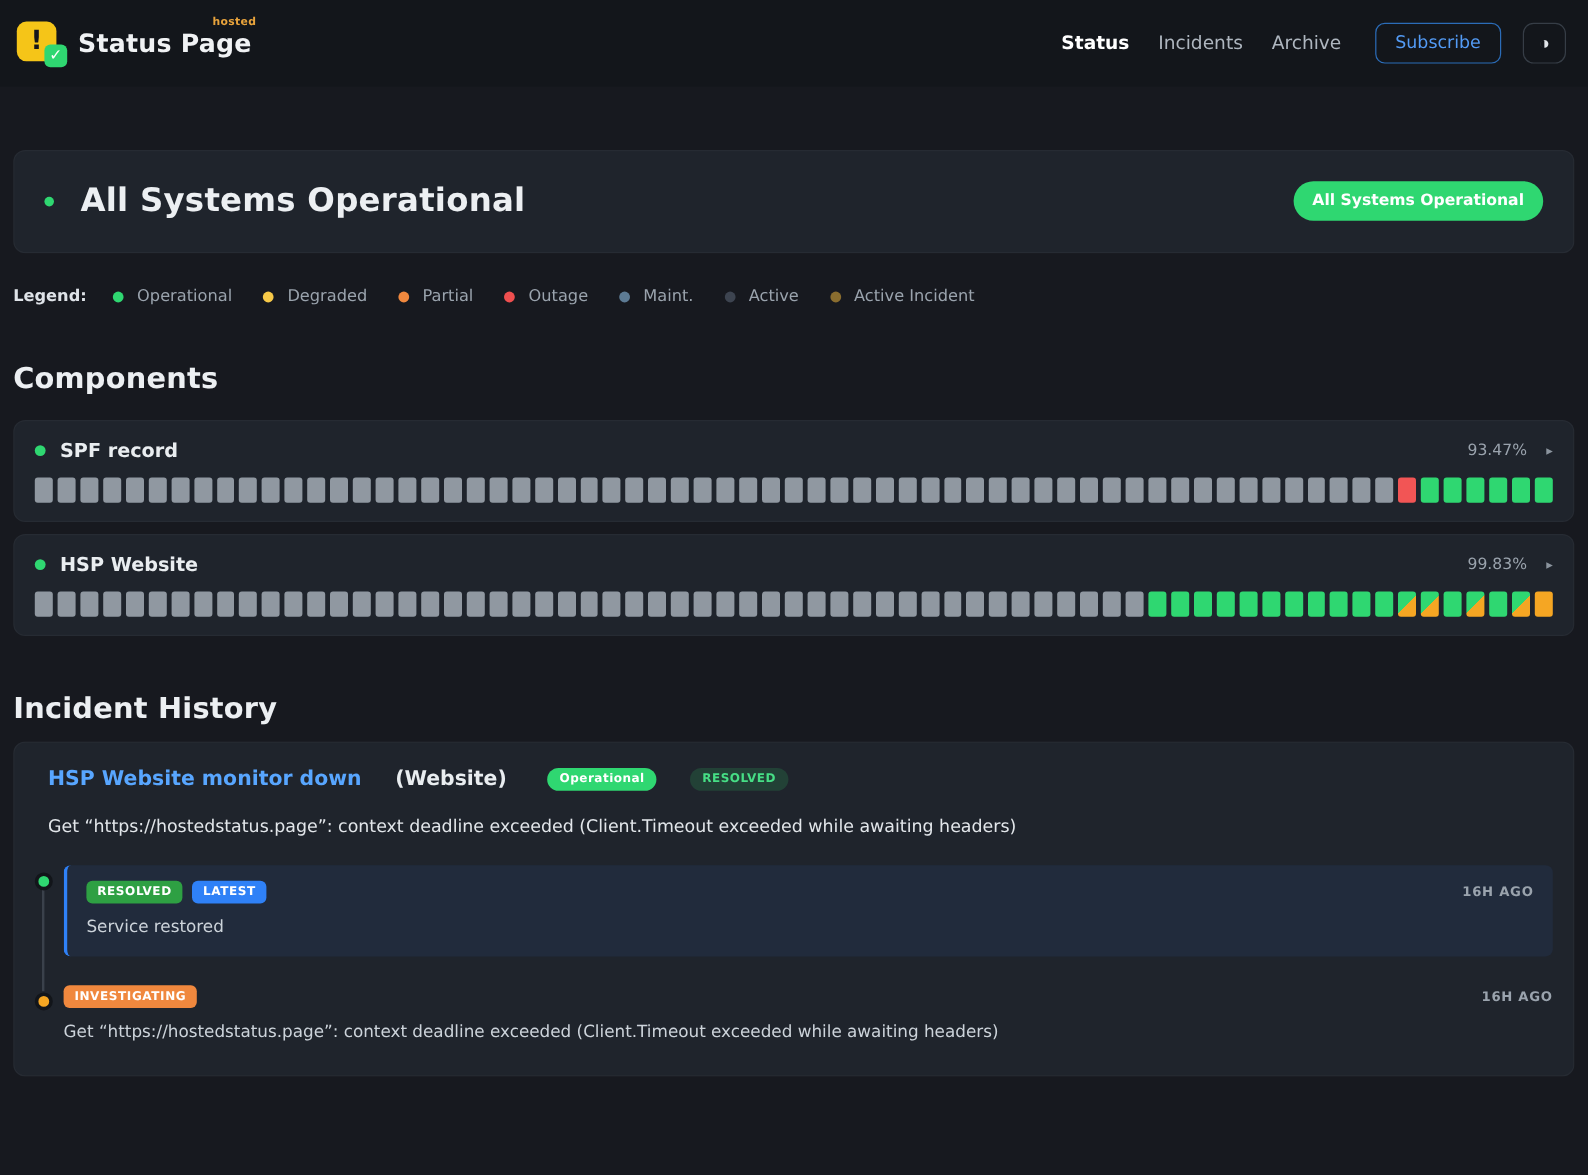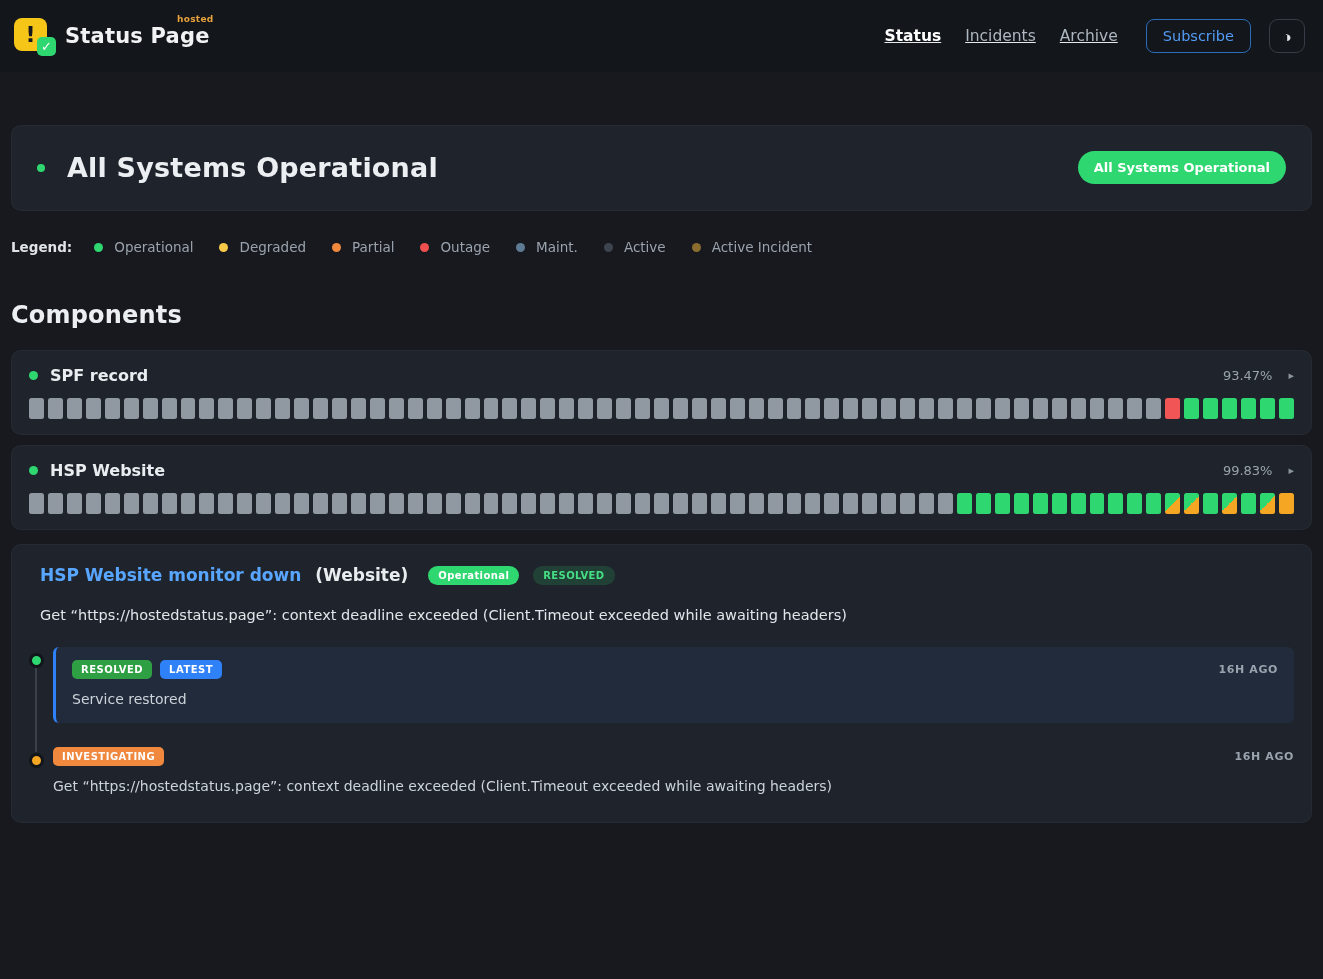--- a/index.html
+++ b/index.html
@@ -40,21 +40,21 @@
   }
   .brand-name {
     position: relative;
     font-size: 21px; font-weight: 700; color: #f0f2f4; letter-spacing: 0.2px;
   }
   .brand-sup {
     position: absolute; top: -10px; right: -4px;
     font-size: 9px; font-weight: 600; color: #e8a33c; letter-spacing: 0.3px;
   }
   .nav-right { display: flex; align-items: center; }
-  .nav-links { display: flex; align-items: center; gap: 24px; margin-right: 28px; text-decoration: underline; }
+  .nav-links { display: flex; align-items: center; gap: 24px; margin-right: 28px; }
   .nav-link { font-size: 15.5px; color: #aeb6bf; cursor: pointer; }
   .nav-link.active { color: #ffffff; font-weight: 600; }
   .subscribe-btn {
     background: transparent;
     border: 1px solid #2b6cb8;
     color: #539bf5;
     font-family: inherit;
     font-size: 14.5px;
     padding: 8px 16px;
     border-radius: 8px;
@@ -120,21 +120,21 @@
   .date-row { margin-top: 20px; font-size: 15px; font-weight: 700; color: #ccd3da; letter-spacing: 0.4px; }
   .date-suffix { font-size: 13px; font-weight: 400; color: #8b949e; margin-left: 5px; letter-spacing: 0; }
 
   .incident-card {
     background: #1f242c;
     border: 1px solid rgba(255,255,255,0.035);
     border-radius: 10px;
     margin-top: 14px;
     padding: 20px 17px 28px;
   }
-  .incident-title-row { display: flex; align-items: center; gap: 14px; padding-left: 11px; }
+  .incident-title-row { display: flex; align-items: center; gap: 28px; padding-left: 11px; }
   .incident-link { color: #58a6ff; font-size: 17px; font-weight: 700; cursor: pointer; }
   .incident-suffix { color: #e9edf0; font-size: 17px; font-weight: 700; }
   .badge-pill {
     font-size: 10px; font-weight: 700; letter-spacing: 0.4px;
     padding: 4px 10px; border-radius: 999px; white-space: nowrap;
   }
   .badge-operational { background: #2fd771; color: #ffffff; margin-left: 6px; }
   .badge-resolved-muted { background: rgba(47, 215, 113, 0.16); color: #46de85; }
   .incident-meta { margin-top: 9px; padding-left: 11px; font-size: 13.5px; color: #8b949e; }
   .incident-meta b { color: #dfe3e8; font-weight: 700; }
@@ -393,20 +393,21 @@
           <div class="bar" style="background: linear-gradient(135deg, rgb(47, 215, 113) 50%, rgb(245, 166, 35) 50%);"></div>
           <div class="bar" style="background: rgb(47, 215, 113);"></div>
           <div class="bar" style="background: linear-gradient(135deg, rgb(47, 215, 113) 50%, rgb(245, 166, 35) 50%);"></div>
           <div class="bar" style="background: rgb(47, 215, 113);"></div>
           <div class="bar" style="background: linear-gradient(135deg, rgb(47, 215, 113) 50%, rgb(245, 166, 35) 50%);"></div>
           <div class="bar" style="background: rgb(245, 166, 35);"></div>
         </div>
   </section>
 </div>
 
+  <h2 class="section-heading">Incident History</h2>
 
   <section class="incident-card">
     <div class="incident-title-row">
       <a class="incident-link" href="#">HSP Website monitor down</a>
       <span class="incident-suffix">(Website)</span>
       <span class="badge-pill badge-operational">Operational</span>
       <span class="badge-pill badge-resolved-muted">RESOLVED</span>
     </div>
     <div class="incident-desc">Get “https://hostedstatus.page”: context deadline exceeded (Client.Timeout exceeded while awaiting headers)</div>
     <div class="timeline">

